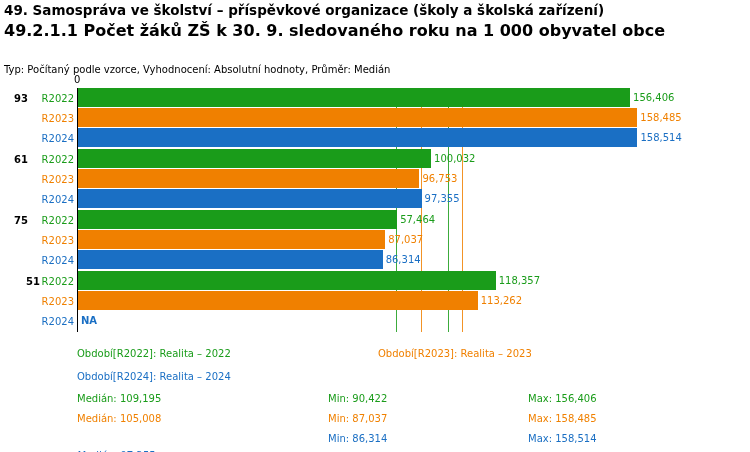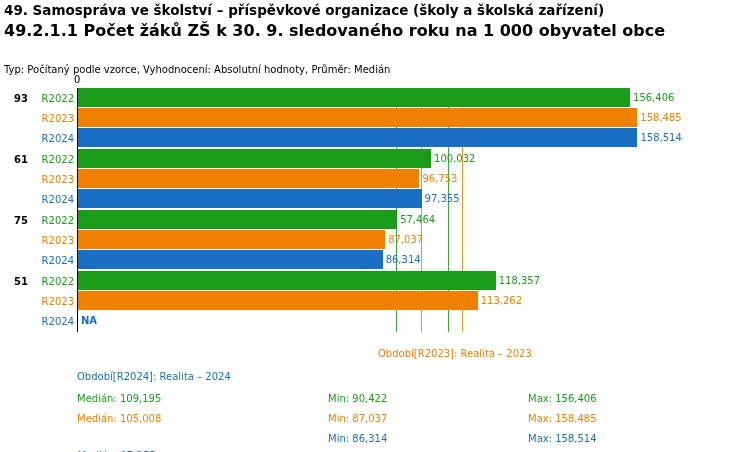--- a/index.html
+++ b/index.html
@@ -156,37 +156,38 @@
         <div class="bar" title="R2023: 113,262" style="left: 1px; top: 203px; width: 399.748px; background: rgb(240, 128, 0);"></div>
         <div class="bar-label" style="left: 403.748px; top: 207px; color: rgb(240, 128, 0);">113,262</div>
         <div class="na-label" style="left: 4px; top: 227px; color: rgb(26, 111, 196); font-weight: bold;">NA</div>
       </div>
   </div>
 
   <div id="cat-labels">
       <div class="cat-label" style="left: 0px; width: 28px; top: 93px;">93</div>
       <div class="cat-label" style="left: 0px; width: 28px; top: 154px;">61</div>
       <div class="cat-label" style="left: 0px; width: 28px; top: 215px;">75</div>
-      <div class="cat-label" style="left: 0px; width: 28px; top: 276px;">51</div>
+      <div class="cat-label" style="left: 0px; width: 28px; top: 276px; padding-left: 12px;">51</div>
     </div>
   <div id="series-labels">
       <div class="series-label" style="left: 28px; top: 93px; color: rgb(26, 156, 26);">R2022</div>
       <div class="series-label" style="left: 28px; top: 113px; color: rgb(240, 128, 0);">R2023</div>
       <div class="series-label" style="left: 28px; top: 133px; color: rgb(26, 111, 196);">R2024</div>
       <div class="series-label" style="left: 28px; top: 154px; color: rgb(26, 156, 26);">R2022</div>
       <div class="series-label" style="left: 28px; top: 174px; color: rgb(240, 128, 0);">R2023</div>
       <div class="series-label" style="left: 28px; top: 194px; color: rgb(26, 111, 196);">R2024</div>
       <div class="series-label" style="left: 28px; top: 215px; color: rgb(26, 156, 26);">R2022</div>
       <div class="series-label" style="left: 28px; top: 235px; color: rgb(240, 128, 0);">R2023</div>
       <div class="series-label" style="left: 28px; top: 255px; color: rgb(26, 111, 196);">R2024</div>
       <div class="series-label" style="left: 28px; top: 276px; color: rgb(26, 156, 26);">R2022</div>
       <div class="series-label" style="left: 28px; top: 296px; color: rgb(240, 128, 0);">R2023</div>
       <div class="series-label" style="left: 28px; top: 316px; color: rgb(26, 111, 196);">R2024</div>
     </div>
 
+  <div class="legend-item c2022" style="left:77px; top:348px;">Období[R2022]: Realita – 2022</div>
   <div class="legend-item c2023" style="left:378px; top:348px;">Období[R2023]: Realita – 2023</div>
   <div class="legend-item c2024" style="left:77px; top:371px;">Období[R2024]: Realita – 2024</div>
 
   <div class="stat c2022" style="left:77px;  top:393px;">Medián: 109,195</div>
   <div class="stat c2022" style="left:328px; top:393px;">Min: 90,422</div>
   <div class="stat c2022" style="left:528px; top:393px;">Max: 156,406</div>
 
   <div class="stat c2023" style="left:77px;  top:413px;">Medián: 105,008</div>
   <div class="stat c2023" style="left:328px; top:413px;">Min: 87,037</div>
   <div class="stat c2023" style="left:528px; top:413px;">Max: 158,485</div>

